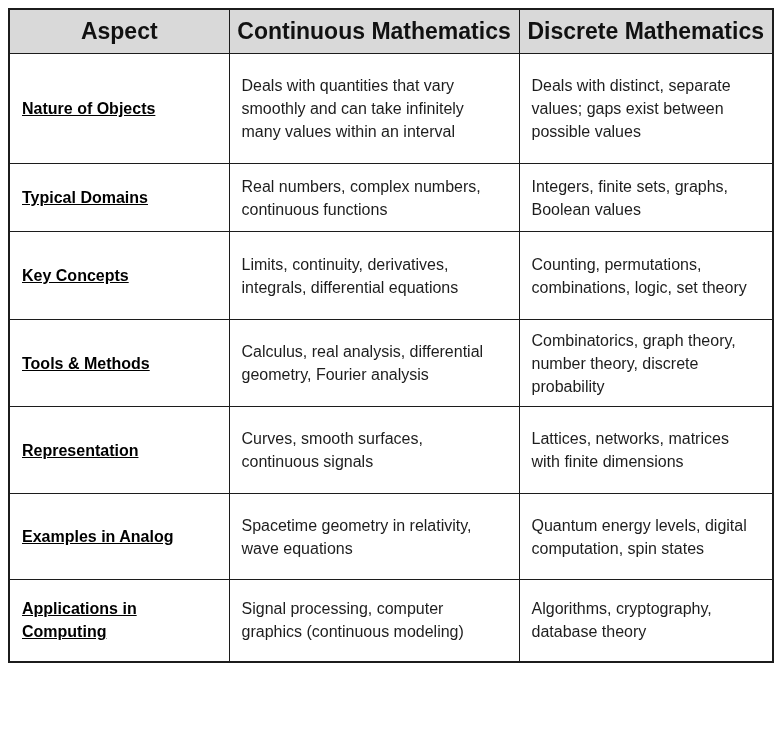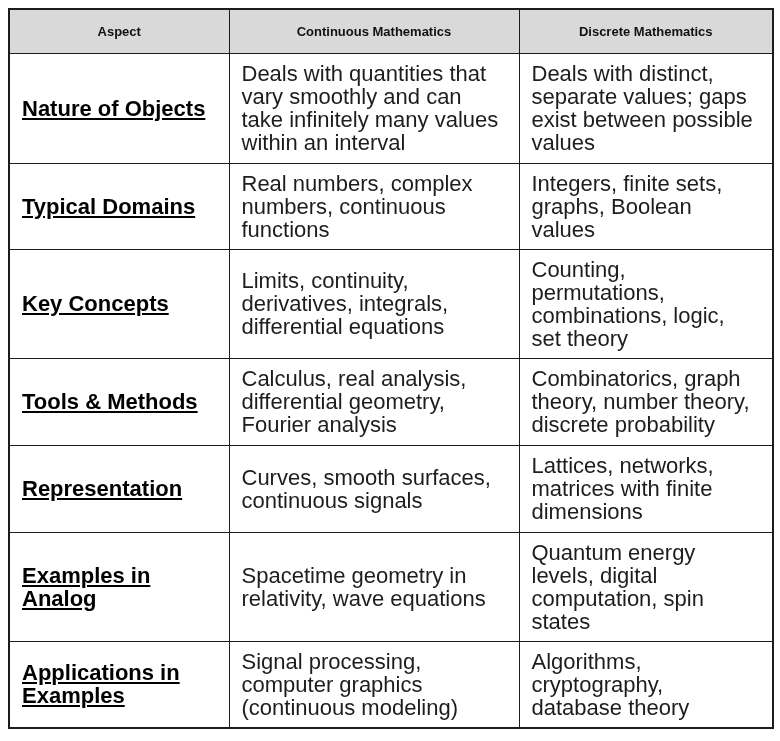--- a/index.html
+++ b/index.html
@@ -23,28 +23,28 @@
   col.c-aspect     { width: 220px; }
   col.c-continuous { width: 290px; }
   col.c-discrete   { width: 254px; }
   th, td {
     border: 1.5px solid #1c1c1c;
     vertical-align: middle;
     box-sizing: border-box;
   }
   th {
     background: #d9d9d9;
-    font-size: 13px;
+    font-size: 23px;
     font-weight: bold;
     text-align: center;
     padding: 8px 6px;
     color: #111111;
   }
   td {
-    font-size: 22px;
+    font-size: 16px;
     line-height: 23px;
     padding: 8px 18px 8px 12px;
     text-align: left;
   }
   td.aspect {
     font-weight: bold;
     color: #000000;
     text-decoration: underline;
   }
   tr.h-header { height: 44px; }
@@ -99,19 +99,19 @@
         <td class="aspect">Representation</td>
         <td>Curves, smooth surfaces, continuous signals</td>
         <td>Lattices, networks, matrices with finite dimensions</td>
       </tr>
       <tr class="h-r6">
         <td class="aspect">Examples in Analog</td>
         <td>Spacetime geometry in relativity, wave equations</td>
         <td>Quantum energy levels, digital computation, spin states</td>
       </tr>
       <tr class="h-r8">
-        <td class="aspect">Applications in Examples</td>
+        <td class="aspect">Applications in Computing</td>
         <td>Signal processing, computer graphics (continuous modeling)</td>
         <td>Algorithms, cryptography, database theory</td>
       </tr>
     </tbody>
   </table>
 </div>
 
 </body></html>

